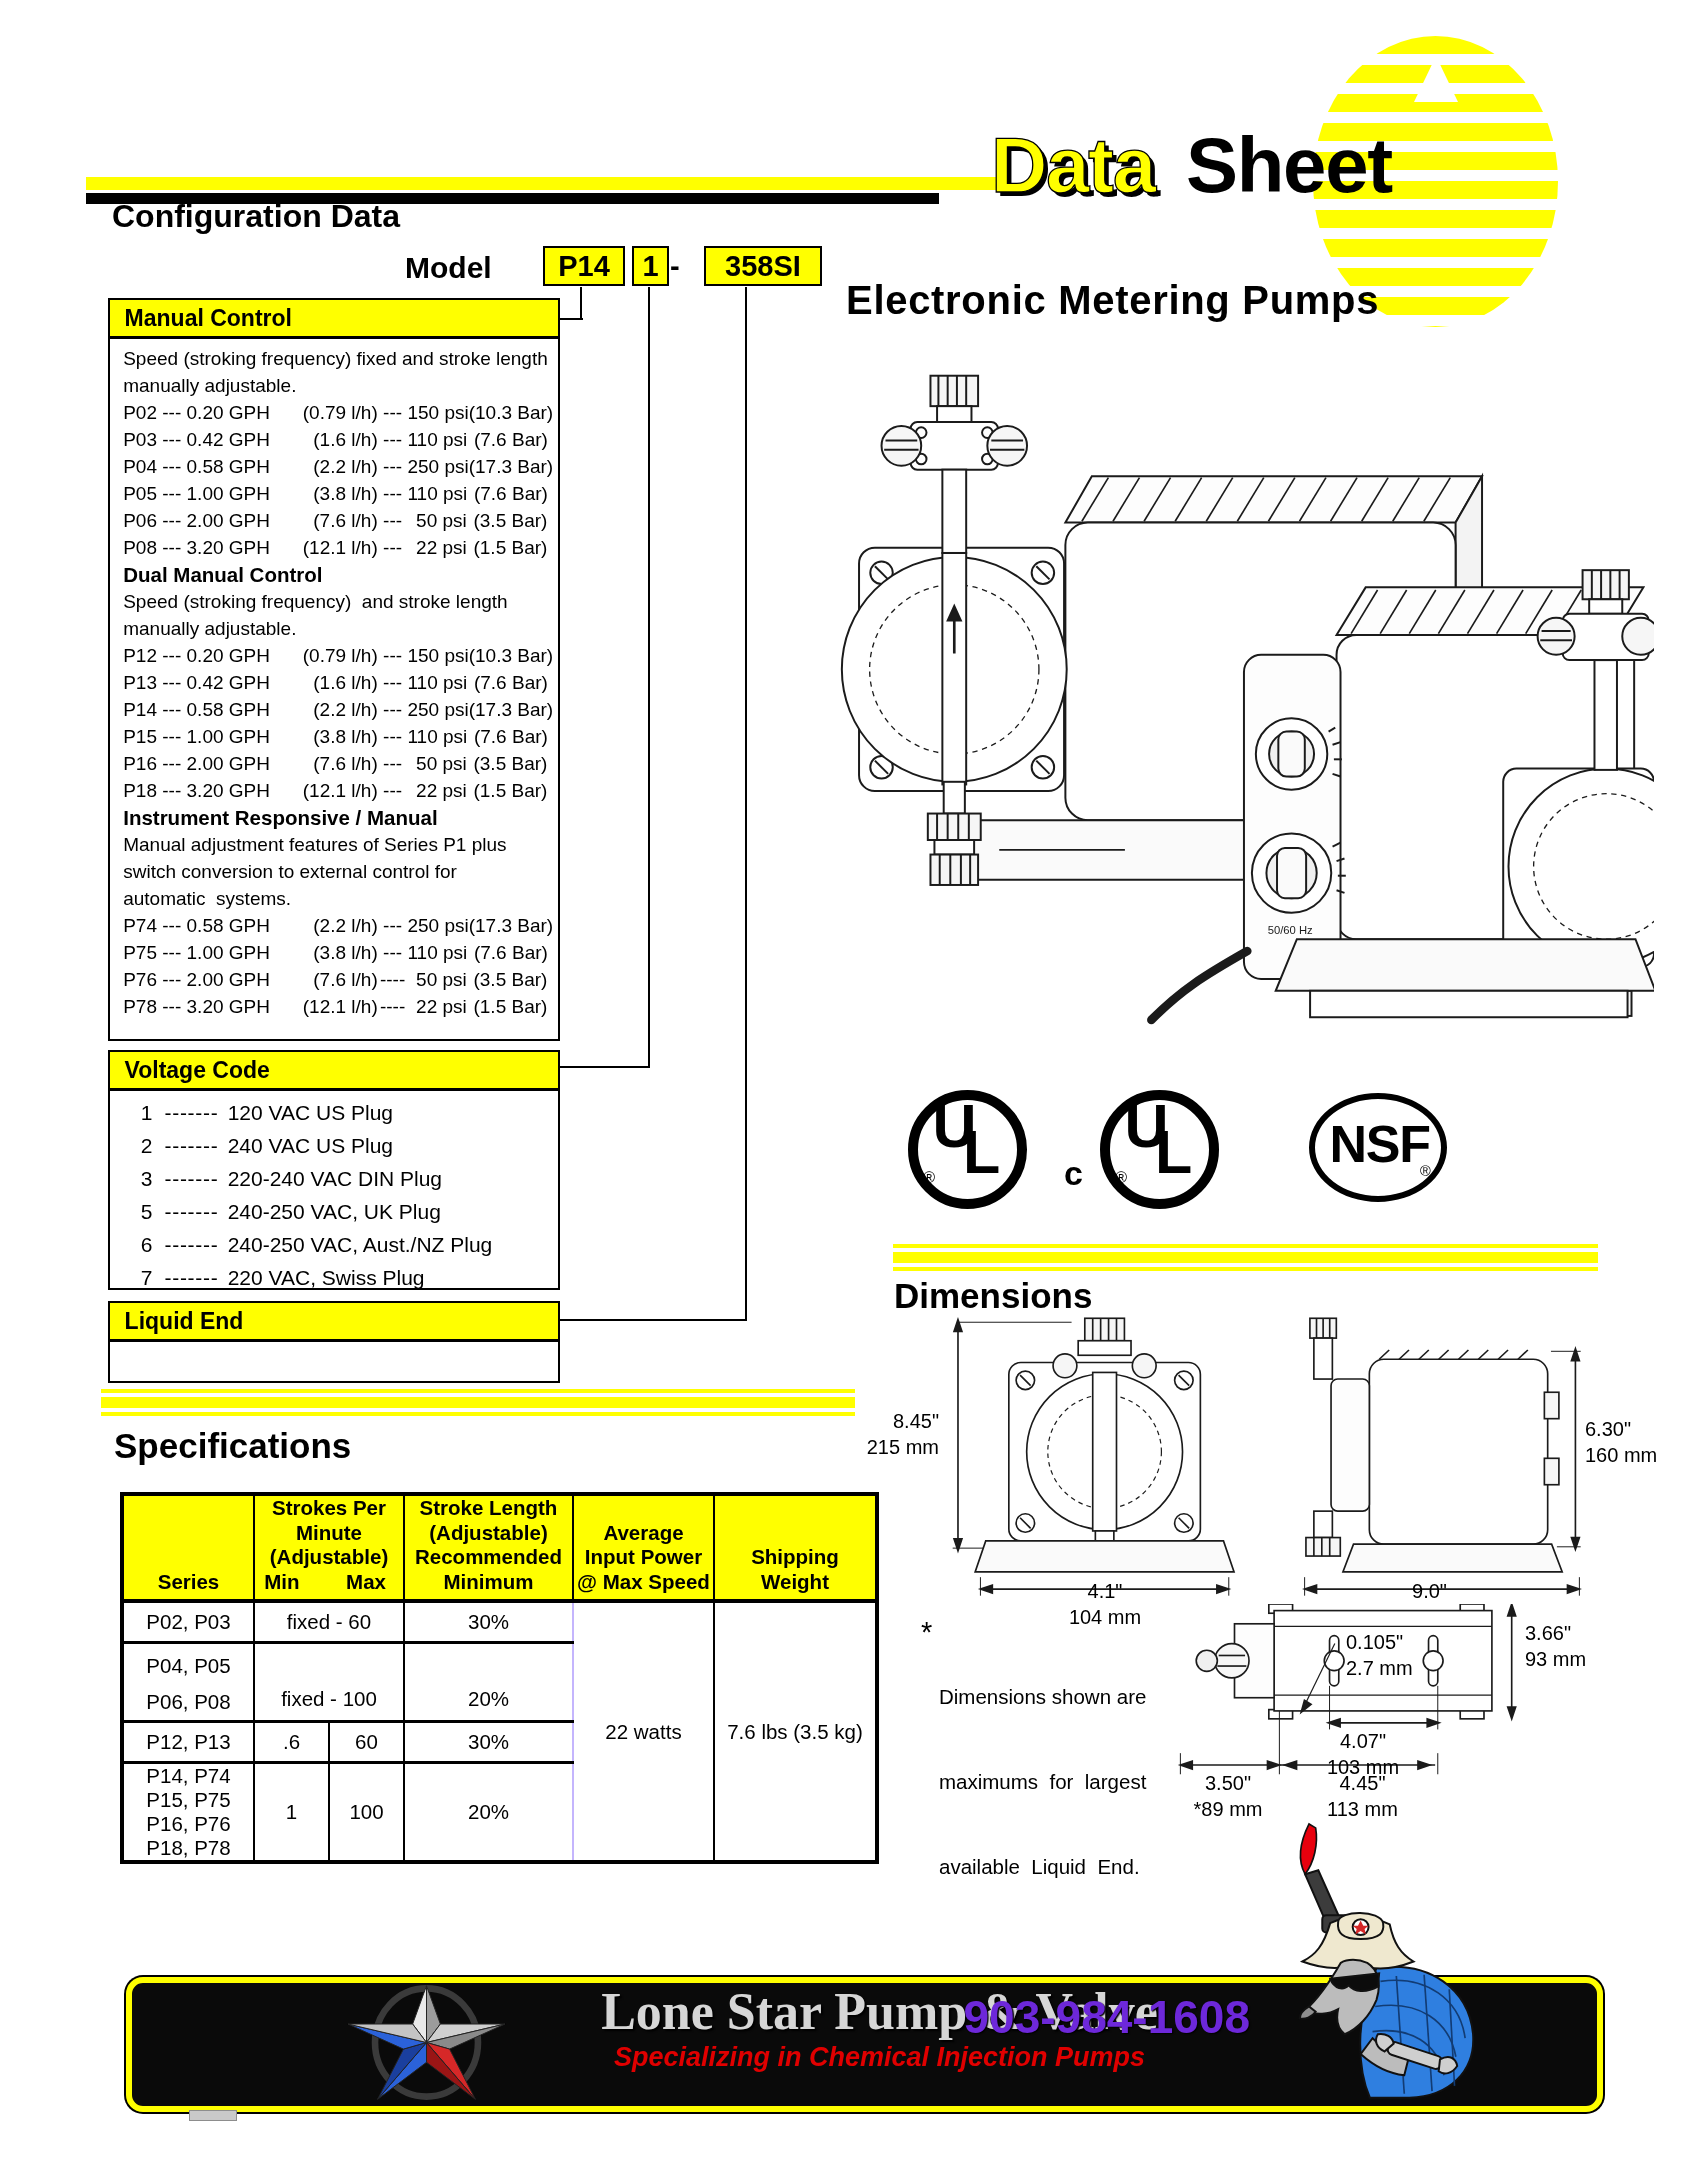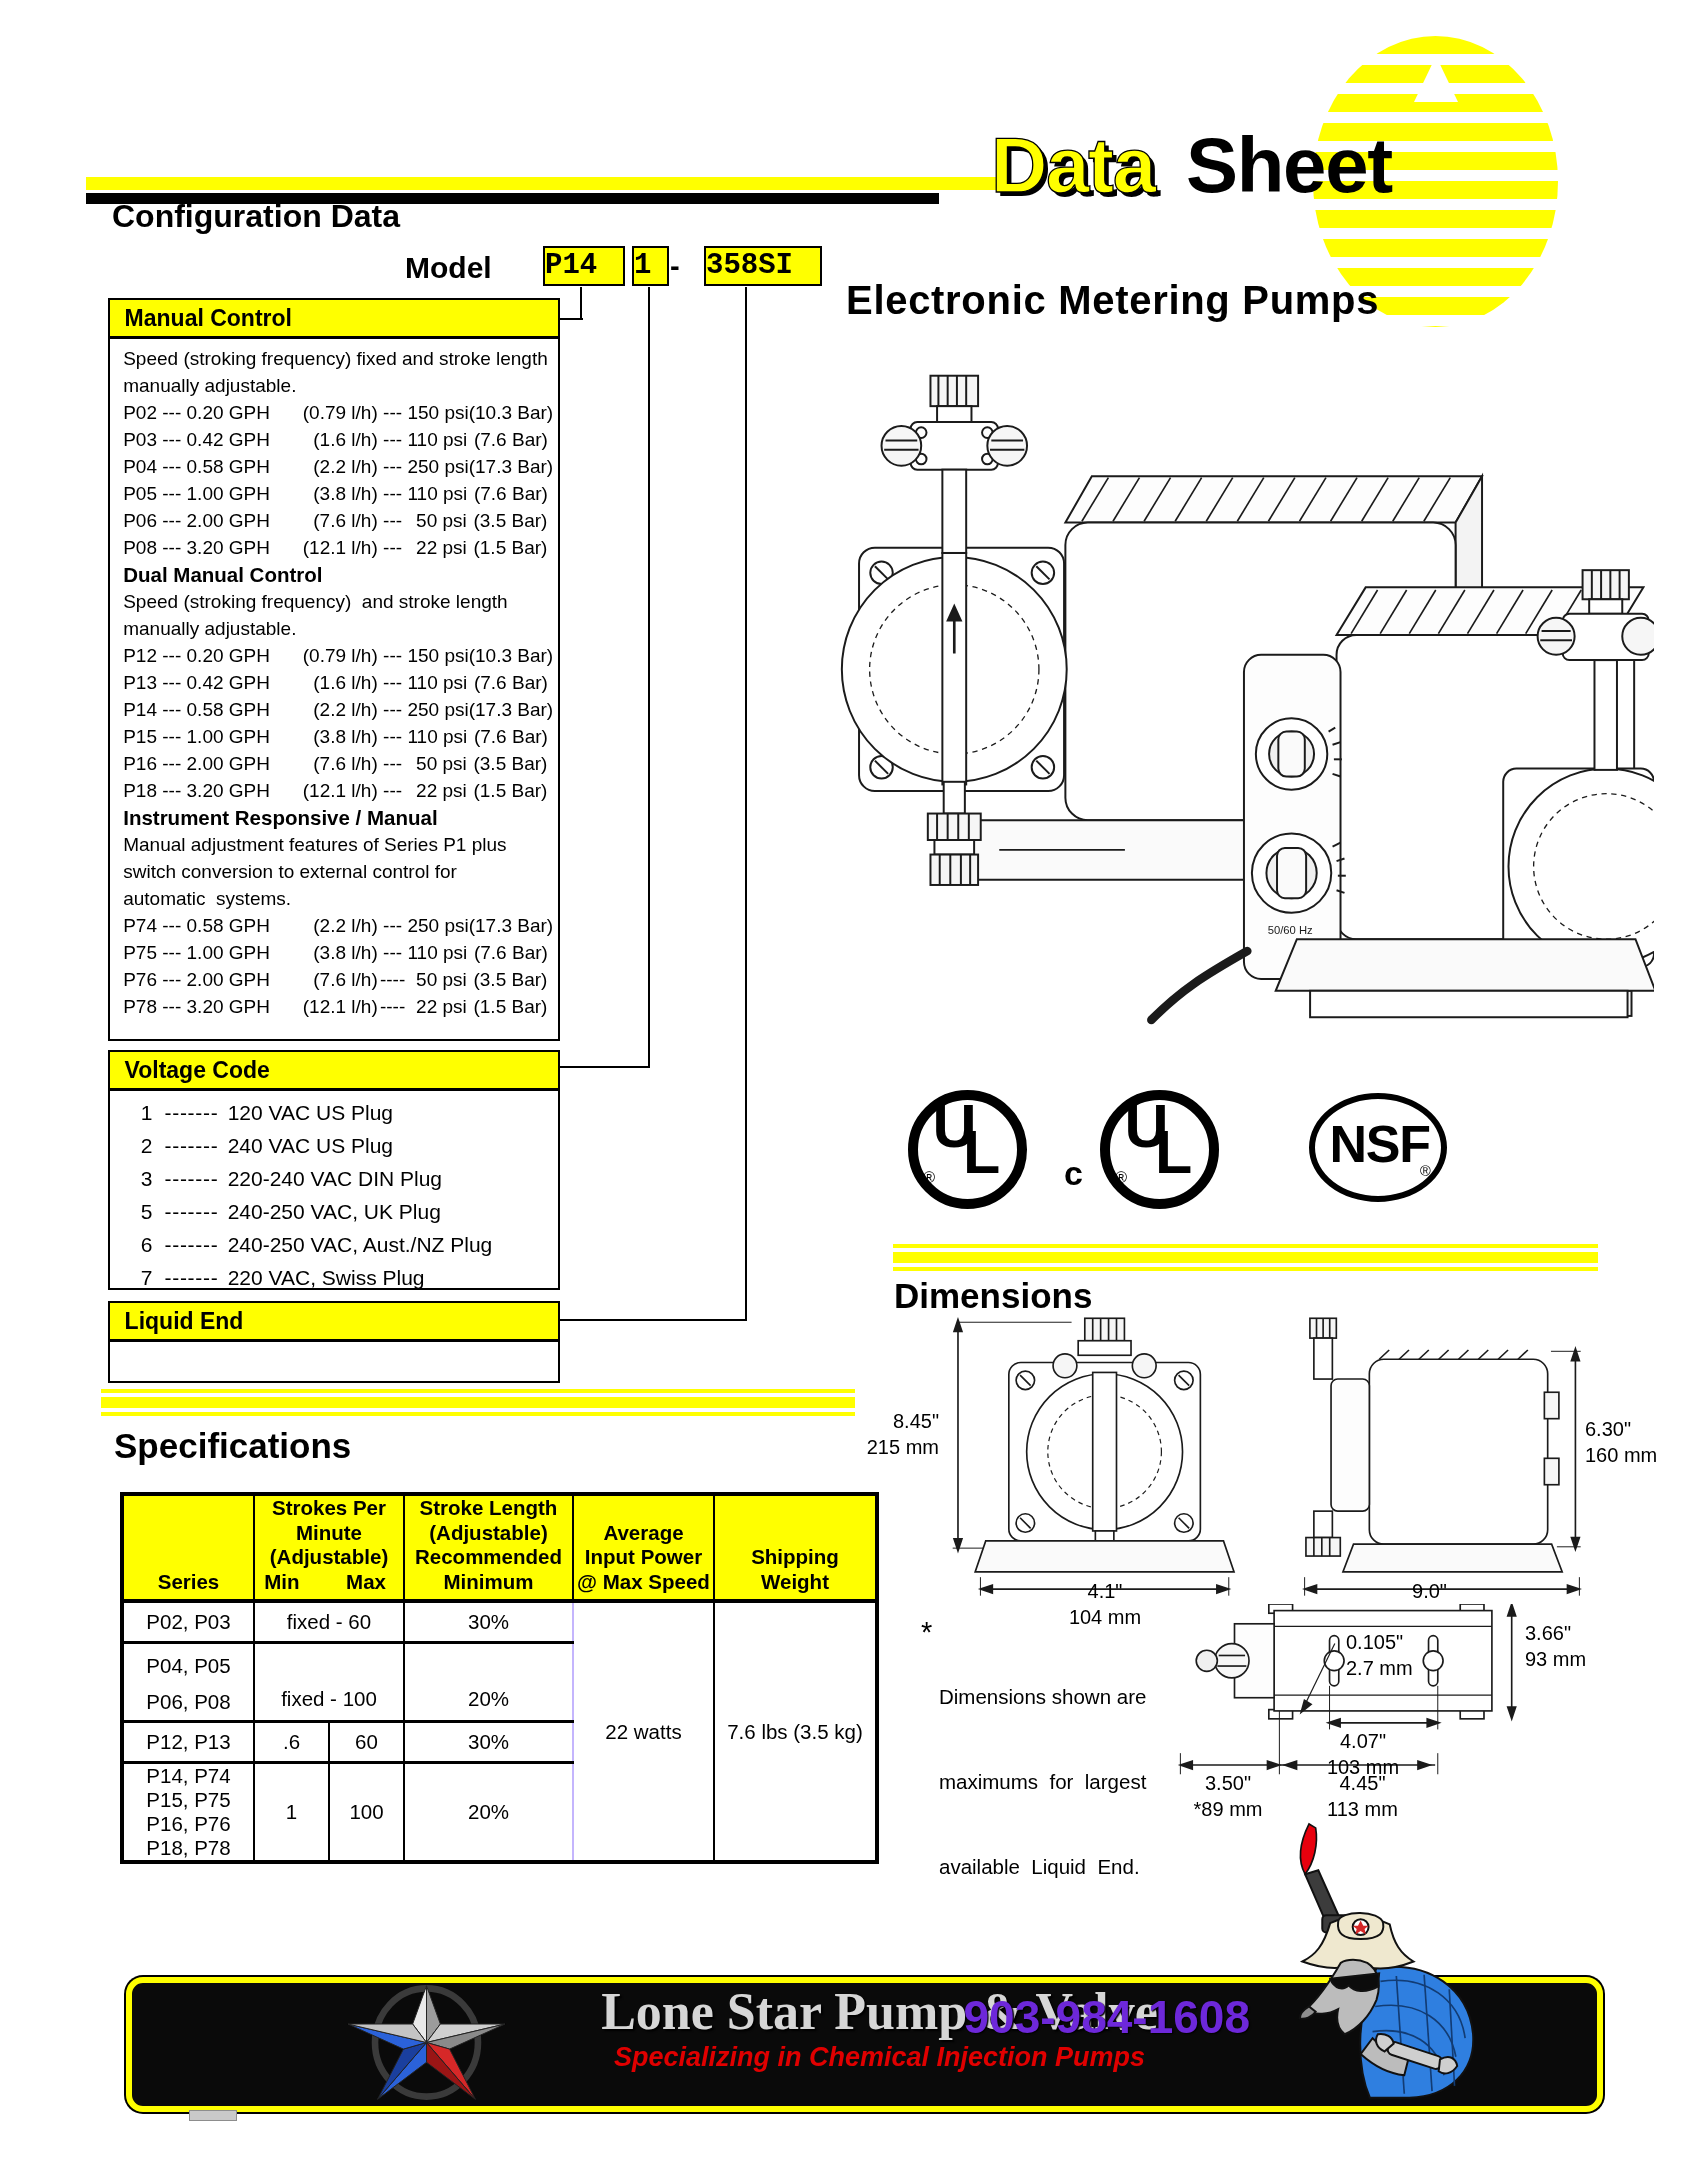--- a/index.html
+++ b/index.html
@@ -16,21 +16,21 @@
     width:0;height:0;border-left:22.5px solid transparent;border-right:22.5px solid transparent;border-bottom:46px solid #fff;}
   #logo-data{position:absolute;left:991px;top:120px;font-size:78px;font-weight:700;color:#FFFF00;
     text-shadow:4px 4px 0 #000;-webkit-text-stroke:1.3px #000;letter-spacing:-1.3px;}
   #logo-sheet{position:absolute;left:1186px;top:120px;font-size:78px;font-weight:700;color:#000;letter-spacing:-1.3px;}
   #series-p{position:absolute;left:1244px;top:224px;width:324px;text-align:right;font-size:41px;font-weight:700;}
   #product-title{position:absolute;left:846px;top:278px;font-size:40px;font-weight:700;letter-spacing:0.7px;}
 
   #config-title{position:absolute;left:112px;top:198px;font-size:32px;font-weight:700;}
   #model-label{position:absolute;left:405px;top:251px;font-size:30px;font-weight:700;}
   .code-box{position:absolute;top:246px;background:#FFFF00;border:2.6px solid #000;
-    font-size:29px;font-weight:700;text-align:left;line-height:36px;height:36px;font-family:Liberation Mono, monospace;}
+    font-size:29px;font-weight:700;text-align:center;line-height:36px;height:36px;}
   #code1{left:543px;width:78px;}
   #code2{left:632px;width:33px;}
   #code-dash{position:absolute;left:670px;top:250px;font-size:29px;font-weight:700;}
   #code3{left:704px;width:114px;}
   .conn{position:absolute;background:#000;}
 
   
   .info-box{position:absolute;left:108px;width:448px;background:#fff;border:2.6px solid #000;}
   .info-head{background:#FFFF00;border-bottom:3.3px solid #000;font-size:23px;font-weight:700;
     padding:4.6px 0 4px 14.6px;}

